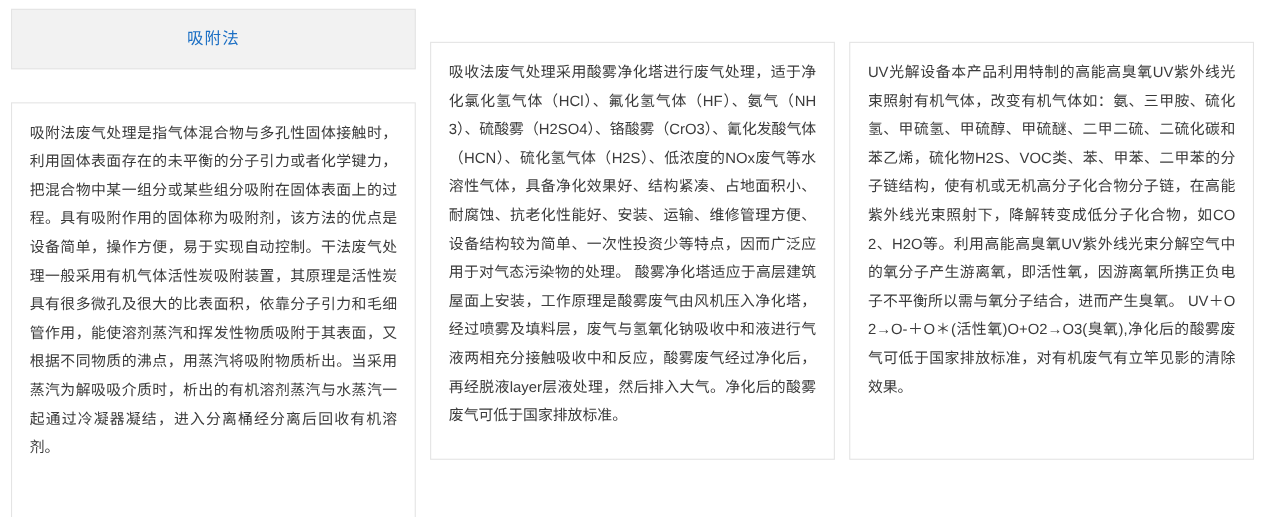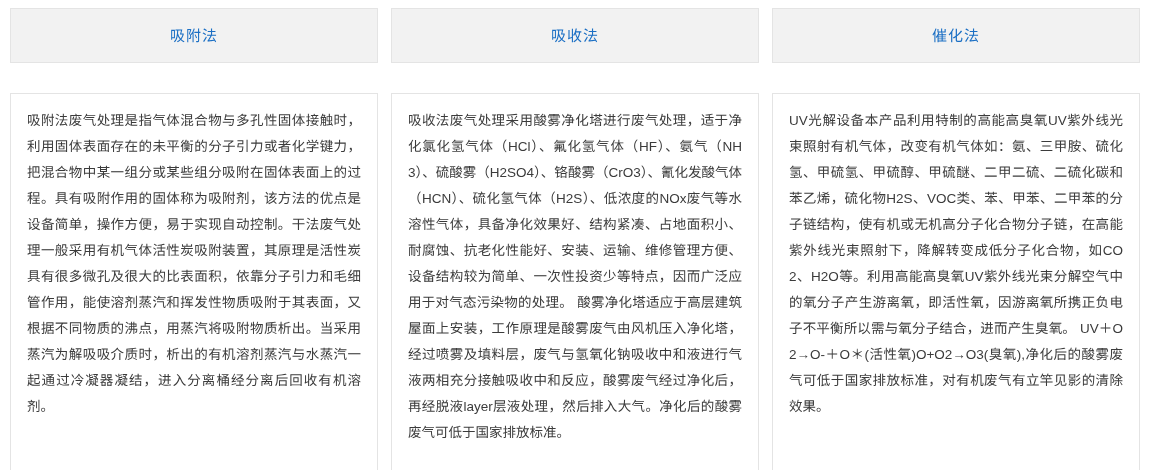--- a/index.html
+++ b/index.html
@@ -70,30 +70,24 @@
   <div class="column">
     <div class="col-header">
       <div class="col-header-title">吸附法</div>
     </div>
     <div class="col-body">
       <p class="col-text">吸附法废气处理是指气体混合物与多孔性固体接触时，利用固体表面存在的未平衡的分子引力或者化学键力，把混合物中某一组分或某些组分吸附在固体表面上的过程。具有吸附作用的固体称为吸附剂，该方法的优点是设备简单，操作方便，易于实现自动控制。干法废气处理一般采用有机气体活性炭吸附装置，其原理是活性炭具有很多微孔及很大的比表面积，依靠分子引力和毛细管作用，能使溶剂蒸汽和挥发性物质吸附于其表面，又根据不同物质的沸点，用蒸汽将吸附物质析出。当采用蒸汽为解吸吸介质时，析出的有机溶剂蒸汽与水蒸汽一起通过冷凝器凝结，进入分离桶经分离后回收有机溶剂。</p>
     </div>
   </div>
 
   <div class="column">
-    <div class="col-header">
-      <div class="col-header-title">吸收法</div>
-    </div>
     <div class="col-body">
       <p class="col-text">吸收法废气处理采用酸雾净化塔进行废气处理，适于净化氯化氢气体（HCl）、氟化氢气体（HF）、氨气（NH3）、硫酸雾（H2SO4）、铬酸雾（CrO3）、氰化发酸气体（HCN）、硫化氢气体（H2S）、低浓度的NOx废气等水溶性气体，具备净化效果好、结构紧凑、占地面积小、耐腐蚀、抗老化性能好、安装、运输、维修管理方便、设备结构较为简单、一次性投资少等特点，因而广泛应用于对气态污染物的处理。  酸雾净化塔适应于高层建筑屋面上安装，工作原理是酸雾废气由风机压入净化塔，经过喷雾及填料层，废气与氢氧化钠吸收中和液进行气液两相充分接触吸收中和反应，酸雾废气经过净化后，再经脱液layer层液处理，然后排入大气。净化后的酸雾废气可低于国家排放标准。</p>
     </div>
   </div>
 
   <div class="column">
-    <div class="col-header">
-      <div class="col-header-title">催化法</div>
-    </div>
     <div class="col-body">
       <p class="col-text">UV光解设备本产品利用特制的高能高臭氧UV紫外线光束照射有机气体，改变有机气体如：氨、三甲胺、硫化氢、甲硫氢、甲硫醇、甲硫醚、二甲二硫、二硫化碳和苯乙烯，硫化物H2S、VOC类、苯、甲苯、二甲苯的分子链结构，使有机或无机高分子化合物分子链，在高能紫外线光束照射下，降解转变成低分子化合物，如CO2、H2O等。利用高能高臭氧UV紫外线光束分解空气中的氧分子产生游离氧，即活性氧，因游离氧所携正负电子不平衡所以需与氧分子结合，进而产生臭氧。 UV＋O2→O-＋O＊(活性氧)O+O2→O3(臭氧),净化后的酸雾废气可低于国家排放标准，对有机废气有立竿见影的清除效果。</p>
     </div>
   </div>
 
 </div>
 
 </body></html>

